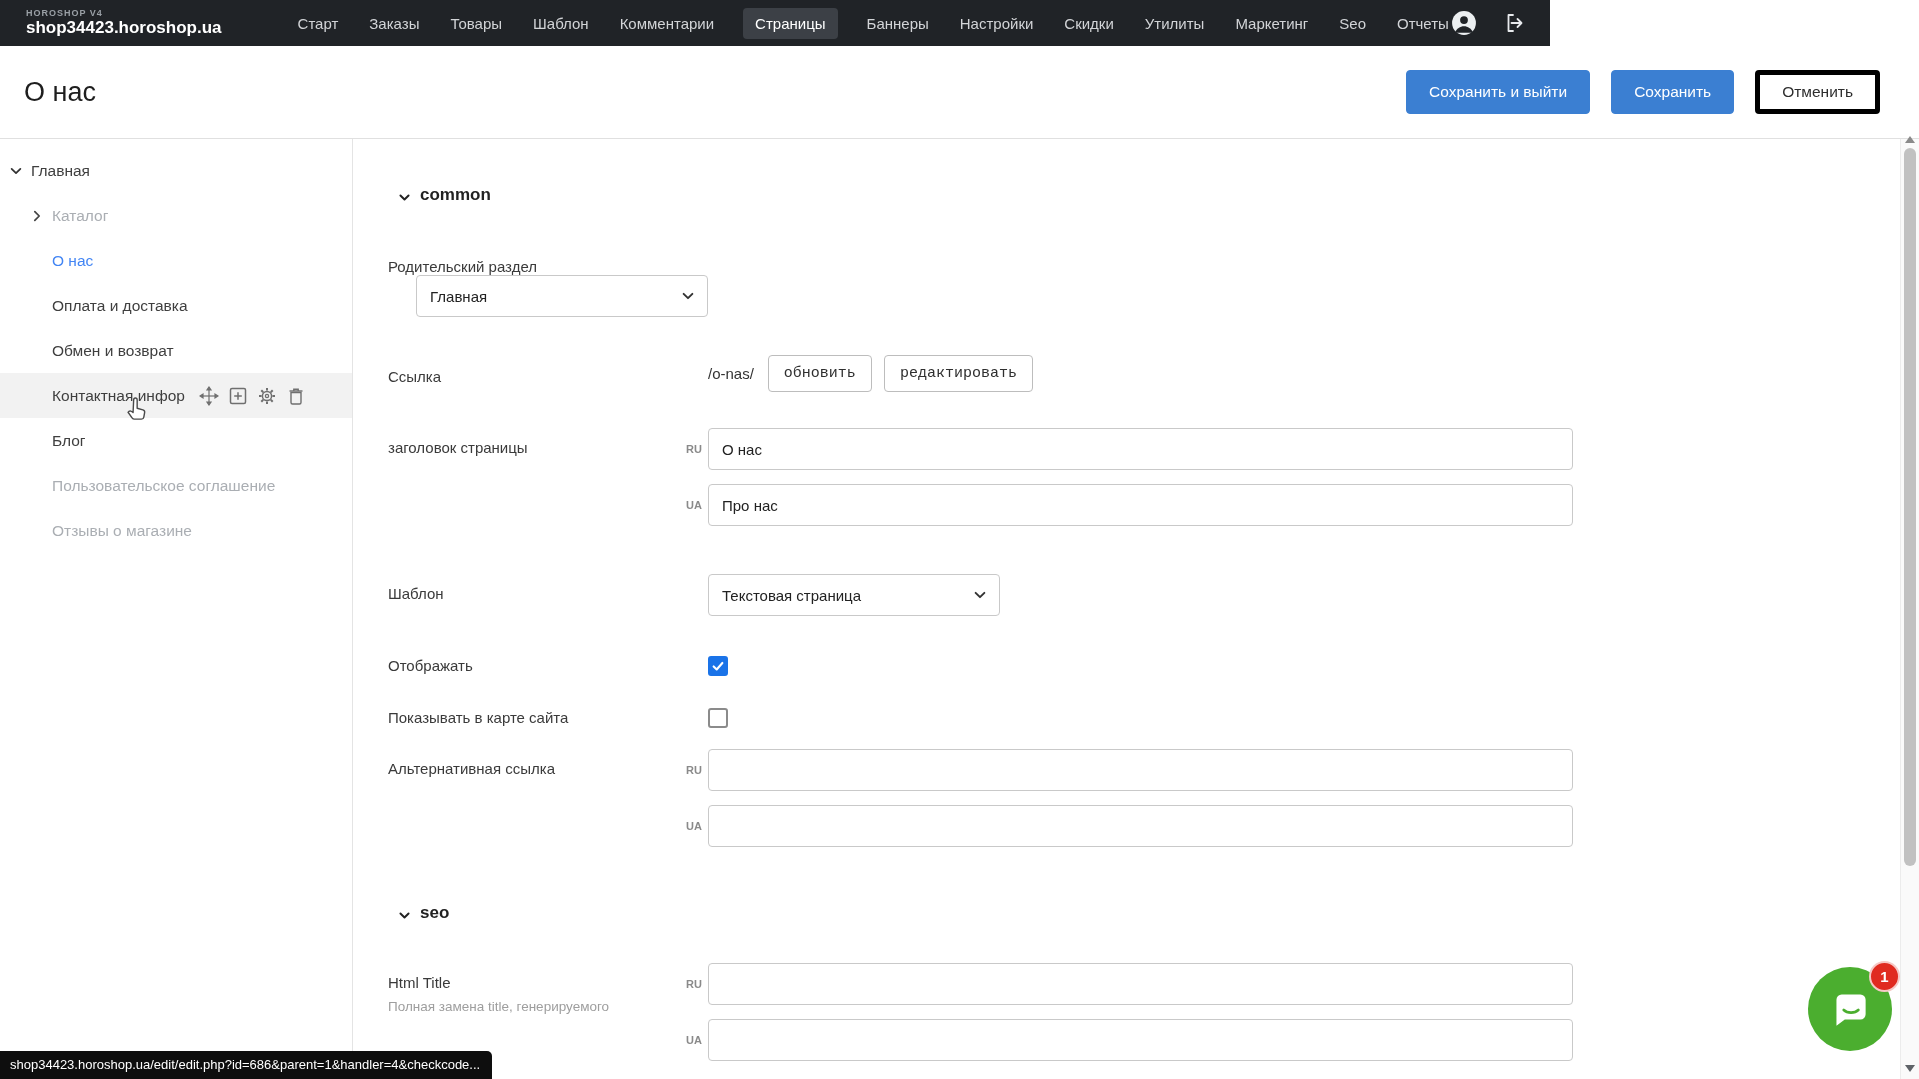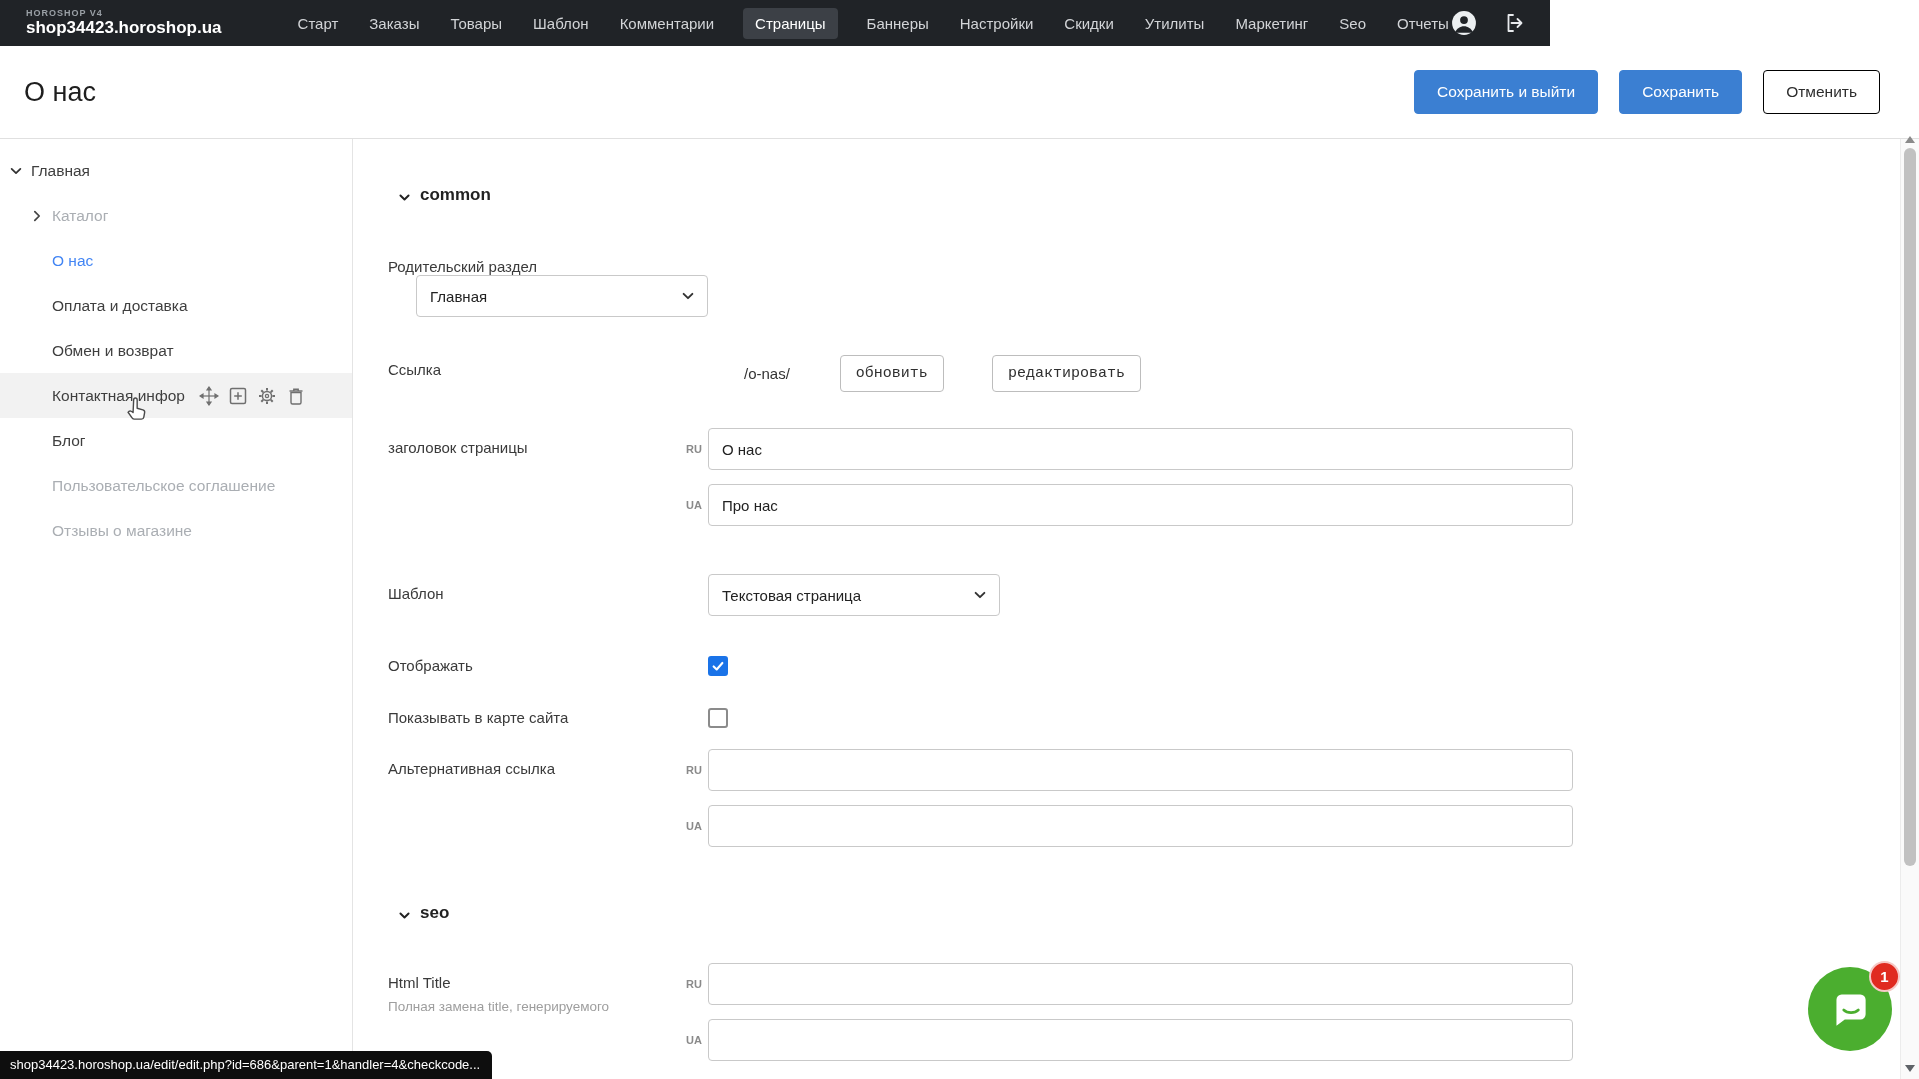--- a/index.html
+++ b/index.html
@@ -20,21 +20,21 @@
 
   
   .header { position:absolute; left:0; top:46px; width:1919px; height:93px; background:#fff;
     border-bottom:1px solid #e0e0e0; display:flex; align-items:center; z-index:20; }
   .page-title { margin-left:24px; font-size:27px; color:#1e1e1e; }
   .hbtns { position:absolute; right:39px; top:50%; transform:translateY(-50%);
     display:flex; gap:21px; }
   .btn { height:44px; border-radius:4px; font-size:15.5px; display:flex; align-items:center;
     justify-content:center; cursor:pointer; padding:0 22px; white-space:nowrap; }
   .btn.blue { background:#3b7fd2; color:#fff; border:1px solid #3b7fd2; }
-  .btn.white { background:#fff; color:#2d2d2d; border:1px solid #000000; }
+  .btn.white { background:#fff; color:#2d2d2d; border:5px solid #000000; }
 
   
   .sidebar { position:absolute; left:0; top:139px; width:353px; height:940px; background:#fff;
     border-right:1px solid #e4e4e4; padding-top:9px; }
   .side-item { height:45px; display:flex; align-items:center; font-size:15.5px;
     color:#3f3f3f; cursor:pointer; position:relative; }
   .side-item .chev { width:14px; height:14px; color:#333; margin-right:8px; flex:0 0 auto; }
   .side-item.lvl0 { padding-left:9px; }
   .side-item.lvl1 { padding-left:52px; }
   .side-item.lvl1.haschev { padding-left:30px; }
@@ -63,31 +63,31 @@
   .badge { width:22px; margin-right:6px; font-size:11px; font-weight:bold; color:#8a8a8a;
     text-align:right; flex:0 0 auto; }
   .spacer { width:28px; flex:0 0 auto; }
   .tinput { width:865px; height:42px; border:1px solid #c9c9c9; border-radius:4px;
     font-size:15px; color:#222; padding:0 13px; outline:none;
     font-family:"Liberation Sans","DejaVu Sans",sans-serif; }
   .select { width:292px; height:42px; border:1px solid #c9c9c9; border-radius:4px;
     display:flex; align-items:center; padding:0 13px; font-size:15px; color:#222;
     cursor:pointer; position:relative; background:#fff; }
   .select .chev { position:absolute; right:12px; width:14px; height:14px; color:#333; }
-  .linkline { display:flex; align-items:center; padding-top:5px;gap:36px; }
+  .linkline { display:flex; align-items:center; padding-top:5px; }
   .linkpath { font-size:15px; color:#333; margin-right:14px; }
   .minibtn { height:37px; background:#fff; border:1px solid #bdbdbd; border-radius:4px;
     font-size:15px; color:#2f2f2f; padding:0 15px; margin-right:12px; cursor:pointer;
     display:flex; align-items:center;font-family:Liberation Mono, monospace; }
   .cb { width:20px; height:20px; border:2px solid #8b8b8b; border-radius:3px; background:#fff;
     cursor:pointer; margin-top:10px; }
   .cb.checked { background:#1a73e8; border-color:#1a73e8; display:flex; align-items:center;
     justify-content:center; }
   .r1 { margin-bottom:33px;flex-direction:column; }
-  .r2 { margin-bottom:36px; }
+  .r2 { margin-bottom:36px;align-items:center; }
   .r3 { margin-bottom:48px; }
   .r4 { margin-bottom:30px; }
   .r5 { margin-bottom:22px; }
   .r6 { margin-bottom:21px; }
 
   
   .scrollbar { position:absolute; right:0; top:139px; width:19px; height:940px;
     background:#fafafa; border-left:1px solid #ececec; z-index:40; }
   .sb-thumb { position:absolute; left:3px; top:9px; width:12px; height:718px;
     background:#c1c1c1; border-radius:6px; }

